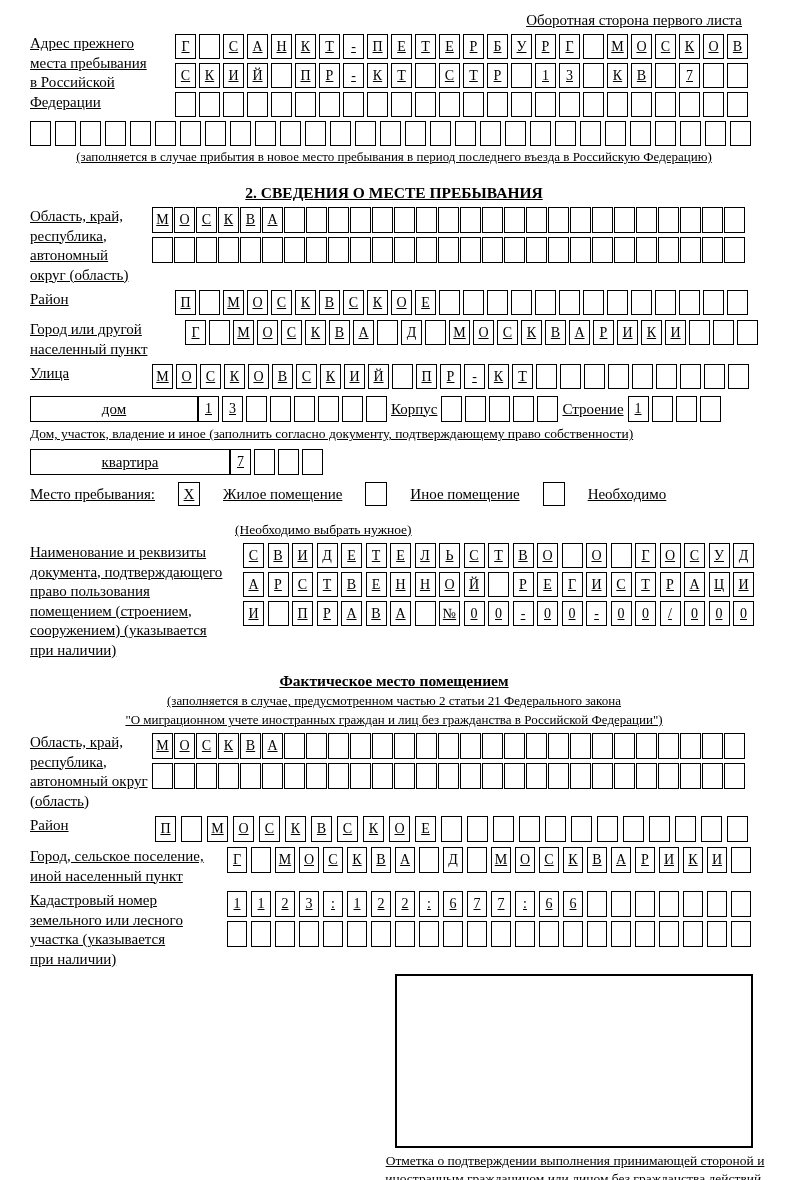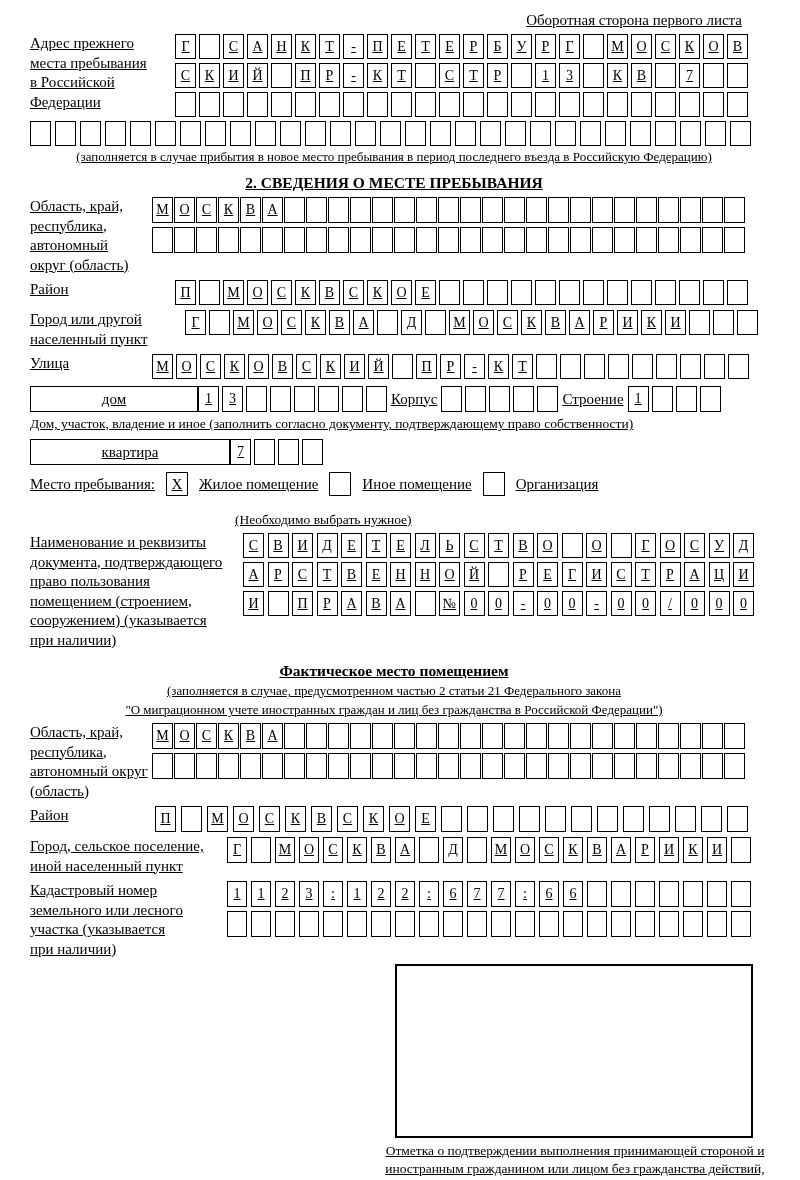--- a/index.html
+++ b/index.html
@@ -23,31 +23,31 @@
   .row-a { gap:3px; }      .row-a .cell { width:21px; height:25px; }
   .row-full { gap:4px; margin-top:4px; } .row-full .cell { width:21px; height:25px; }
   .row-b { gap:1px; }      .row-b .cell { width:21px; height:26px; }
   .row-street { gap:3px; } .row-street .cell { width:21px; height:25px; }
   .row-doc { gap:3.5px; }  .row-doc .cell { width:21px; height:25px; }
   .row-c { gap:5px; }      .row-c .cell { width:21px; height:26px; }
   .row-d { gap:4px; }      .row-d .cell { width:20px; height:26px; }
   .row-h { gap:3px; }      .row-h .cell { width:21px; height:26px; }
 
   .note { font-size:13px; text-align:center; margin-top:3px; }
-  .sec-title { text-align:center; font-weight:bold; font-size:15.5px; margin-top:9px; margin-bottom:3px; }
+  .sec-title { text-align:center; font-weight:bold; font-size:15.5px; margin-top:19px; margin-bottom:3px; }
   .sec-title2 { text-align:center; font-weight:bold; font-size:15.5px; margin-top:12px; }
 
   .house-line { display:flex; align-items:center; margin-top:7px; }
   .bigbox { border:1.5px solid #000; height:26px; display:flex; align-items:center;
             justify-content:center; font-size:15px; flex-shrink:0; }
   .bw168 { width:168px; } .bw200 { width:200px; }
   .inline-lbl { font-size:15px; padding:0 4px; }
   .caption { font-size:13.5px; margin-top:4px; }
 
-  .stay-line { display:flex; align-items:center; gap:11px; font-size:15px; margin-top:7px; }
+  .stay-line { display:flex; align-items:center; gap:23px; font-size:15px; margin-top:7px; }
   .checkbox { width:22px; height:24px; border:1.5px solid #000; display:flex;
               align-items:center; justify-content:center; font-size:15px; flex-shrink:0; }
   .stay-note { font-size:13.5px; margin-left:205px; margin-top:16px; }
 
   .mark-area { margin-top:5px; padding-left:365px; }
   .mark-box { width:358px; height:174px; border:2px solid #000; background:#fff; }
   .mark-caption { width:400px; margin-left:-20px; margin-top:4px; text-align:center;
                   font-size:13.5px; line-height:1.32; }
 </style>
 </head>
@@ -377,21 +377,21 @@
       </div>
   </div>
 
   <div class="stay-line">
     <span>Место пребывания:</span>
     <span class="checkbox">X</span>
     <span>Жилое помещение</span>
     <span class="checkbox"></span>
     <span>Иное помещение</span>
     <span class="checkbox"></span>
-    <span>Организация</span>
+    <span>Необходимо</span>
   </div>
   <div class="stay-note">(Необходимо выбрать нужное)</div>
 
   <div class="line">
     <div class="label w210">Наименование и реквизиты
 документа, подтверждающего
 право пользования
 помещением (строением,
 сооружением) (указывается
 при наличии)</div>

